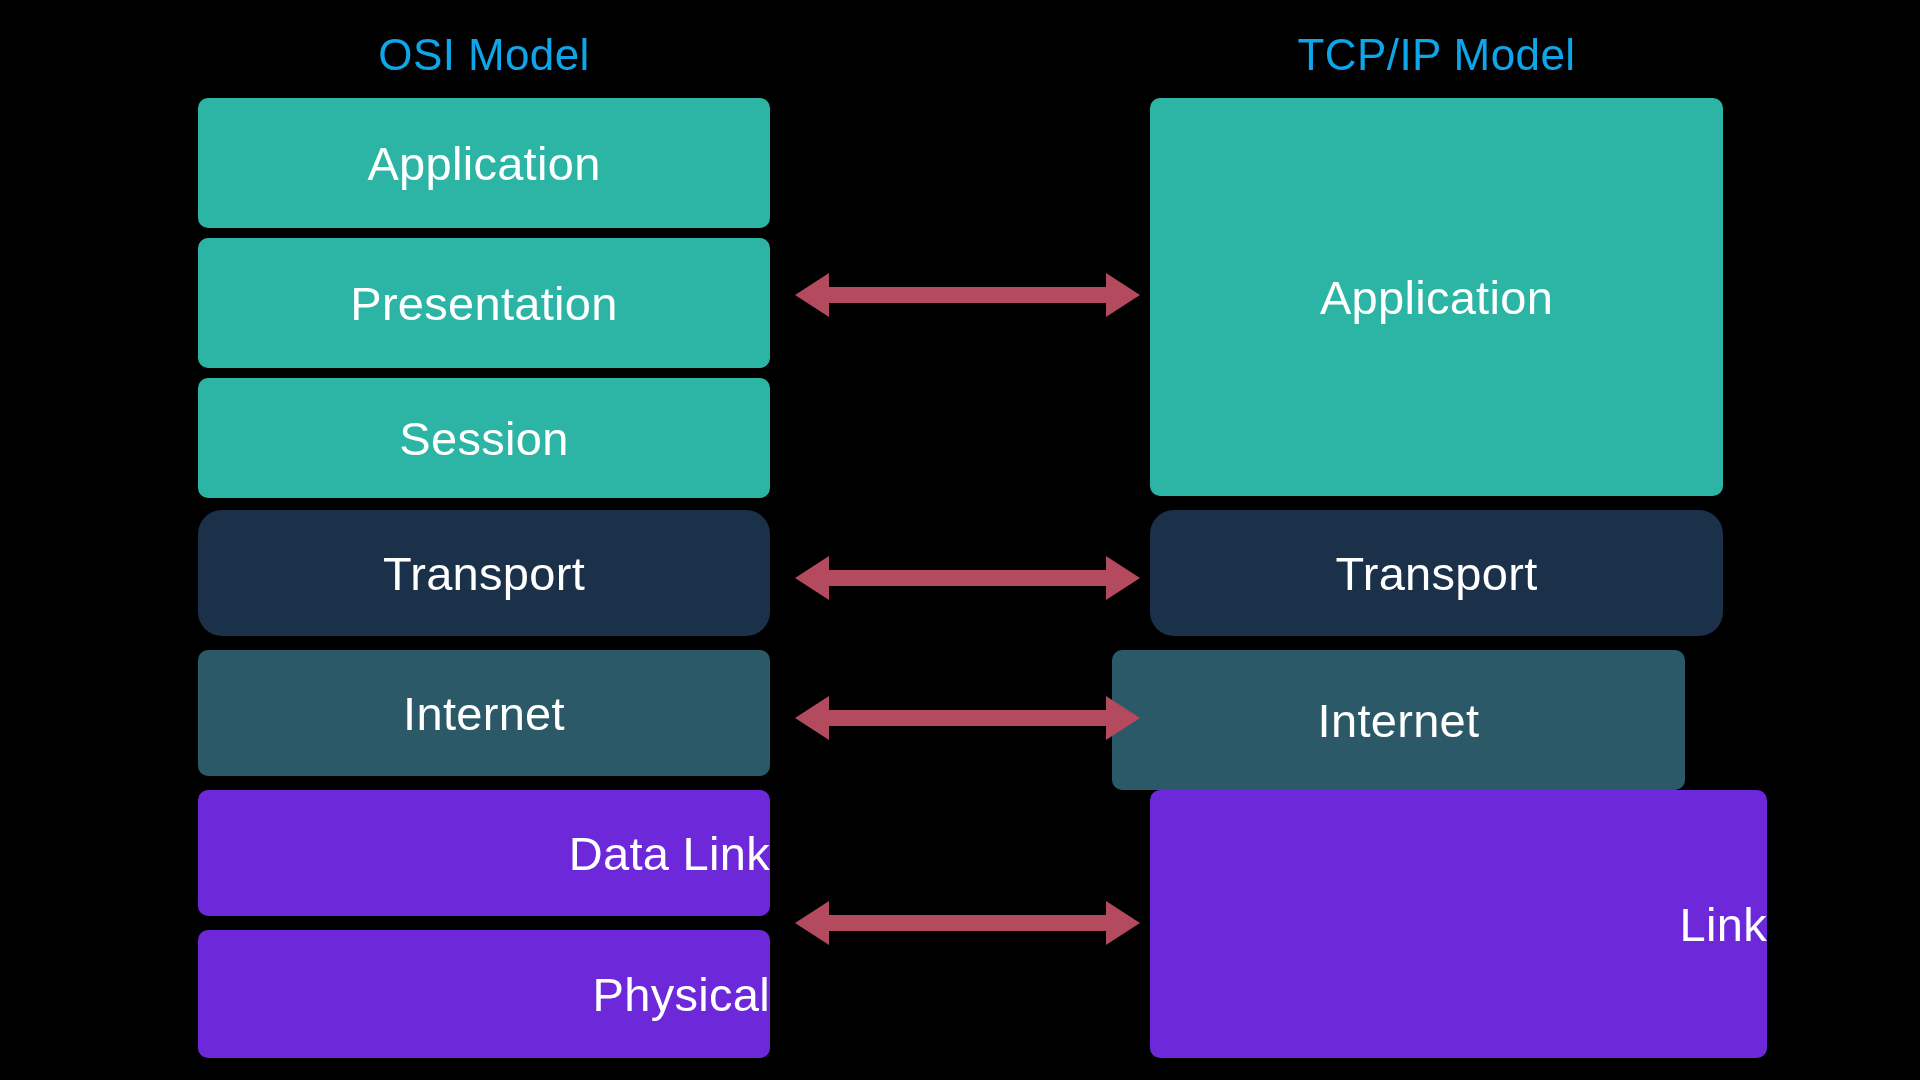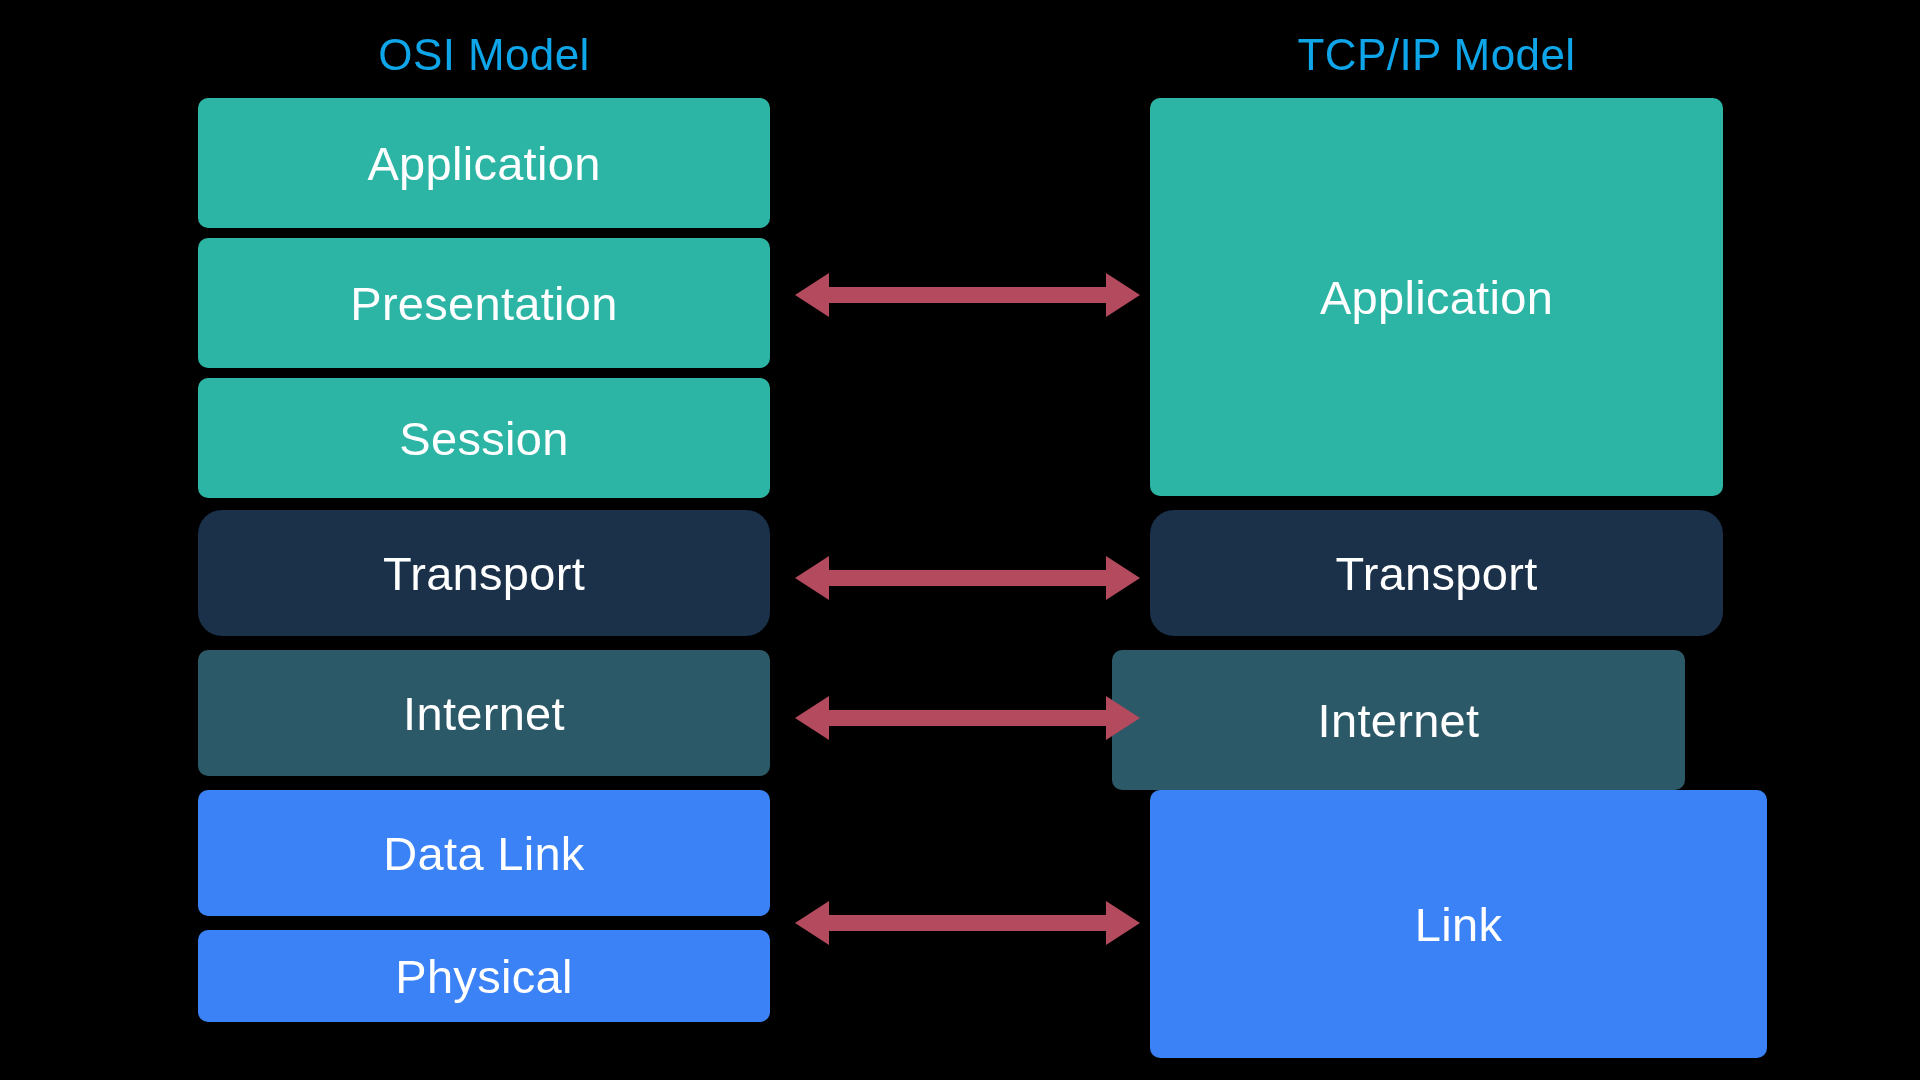--- a/index.html
+++ b/index.html
@@ -48,21 +48,21 @@
     letter-spacing: 0.3px;
     line-height: 1;
     box-sizing: border-box;
     user-select: none;
   }
   .layer-box .label { display: block; }
 
   .c-teal   { background: #2CB5A5; }
   .c-navy   { background: #1B3049; border-radius: 24px; }
   .c-slate  { background: #2C5967; }
-  .c-orange { background: #3b82f6; }
+  .c-orange { background: #6d28d9; justify-content: flex-end; }
 
   
   .arrow {
     position: absolute;
     height: 60px;
     pointer-events: none;
   }
   .arrow svg { display: block; width: 100%; height: 100%; }
 </style>
 </head>
@@ -91,21 +91,21 @@
   </div>
 
   <div class="layer-box c-slate" style="left:198px; top:650px; width:572px; height:126px;">
     <span class="label">Internet</span>
   </div>
 
   <div class="layer-box c-orange" style="left:198px; top:790px; width:572px; height:126px;">
     <span class="label">Data Link</span>
   </div>
 
-  <div class="layer-box c-orange" style="left:198px; top:930px; width:572px; height:92px;">
+  <div class="layer-box c-orange" style="left:198px; top:930px; width:572px; height:128px;">
     <span class="label">Physical</span>
   </div>
 
   <div class="layer-box c-teal" style="left:1150px; top:98px; width:573px; height:398px;">
     <span class="label">Application</span>
   </div>
 
   <div class="layer-box c-navy" style="left:1150px; top:510px; width:573px; height:126px;">
     <span class="label">Transport</span>
   </div>

